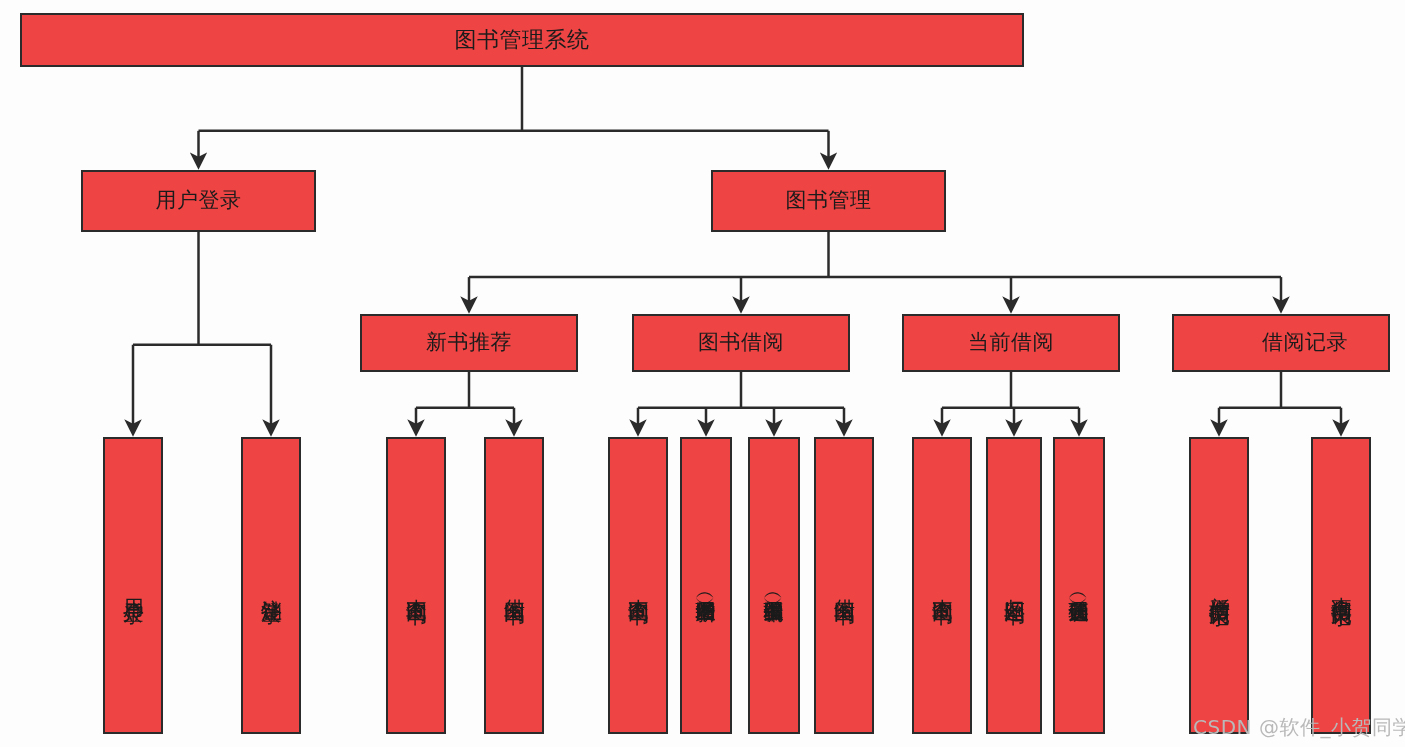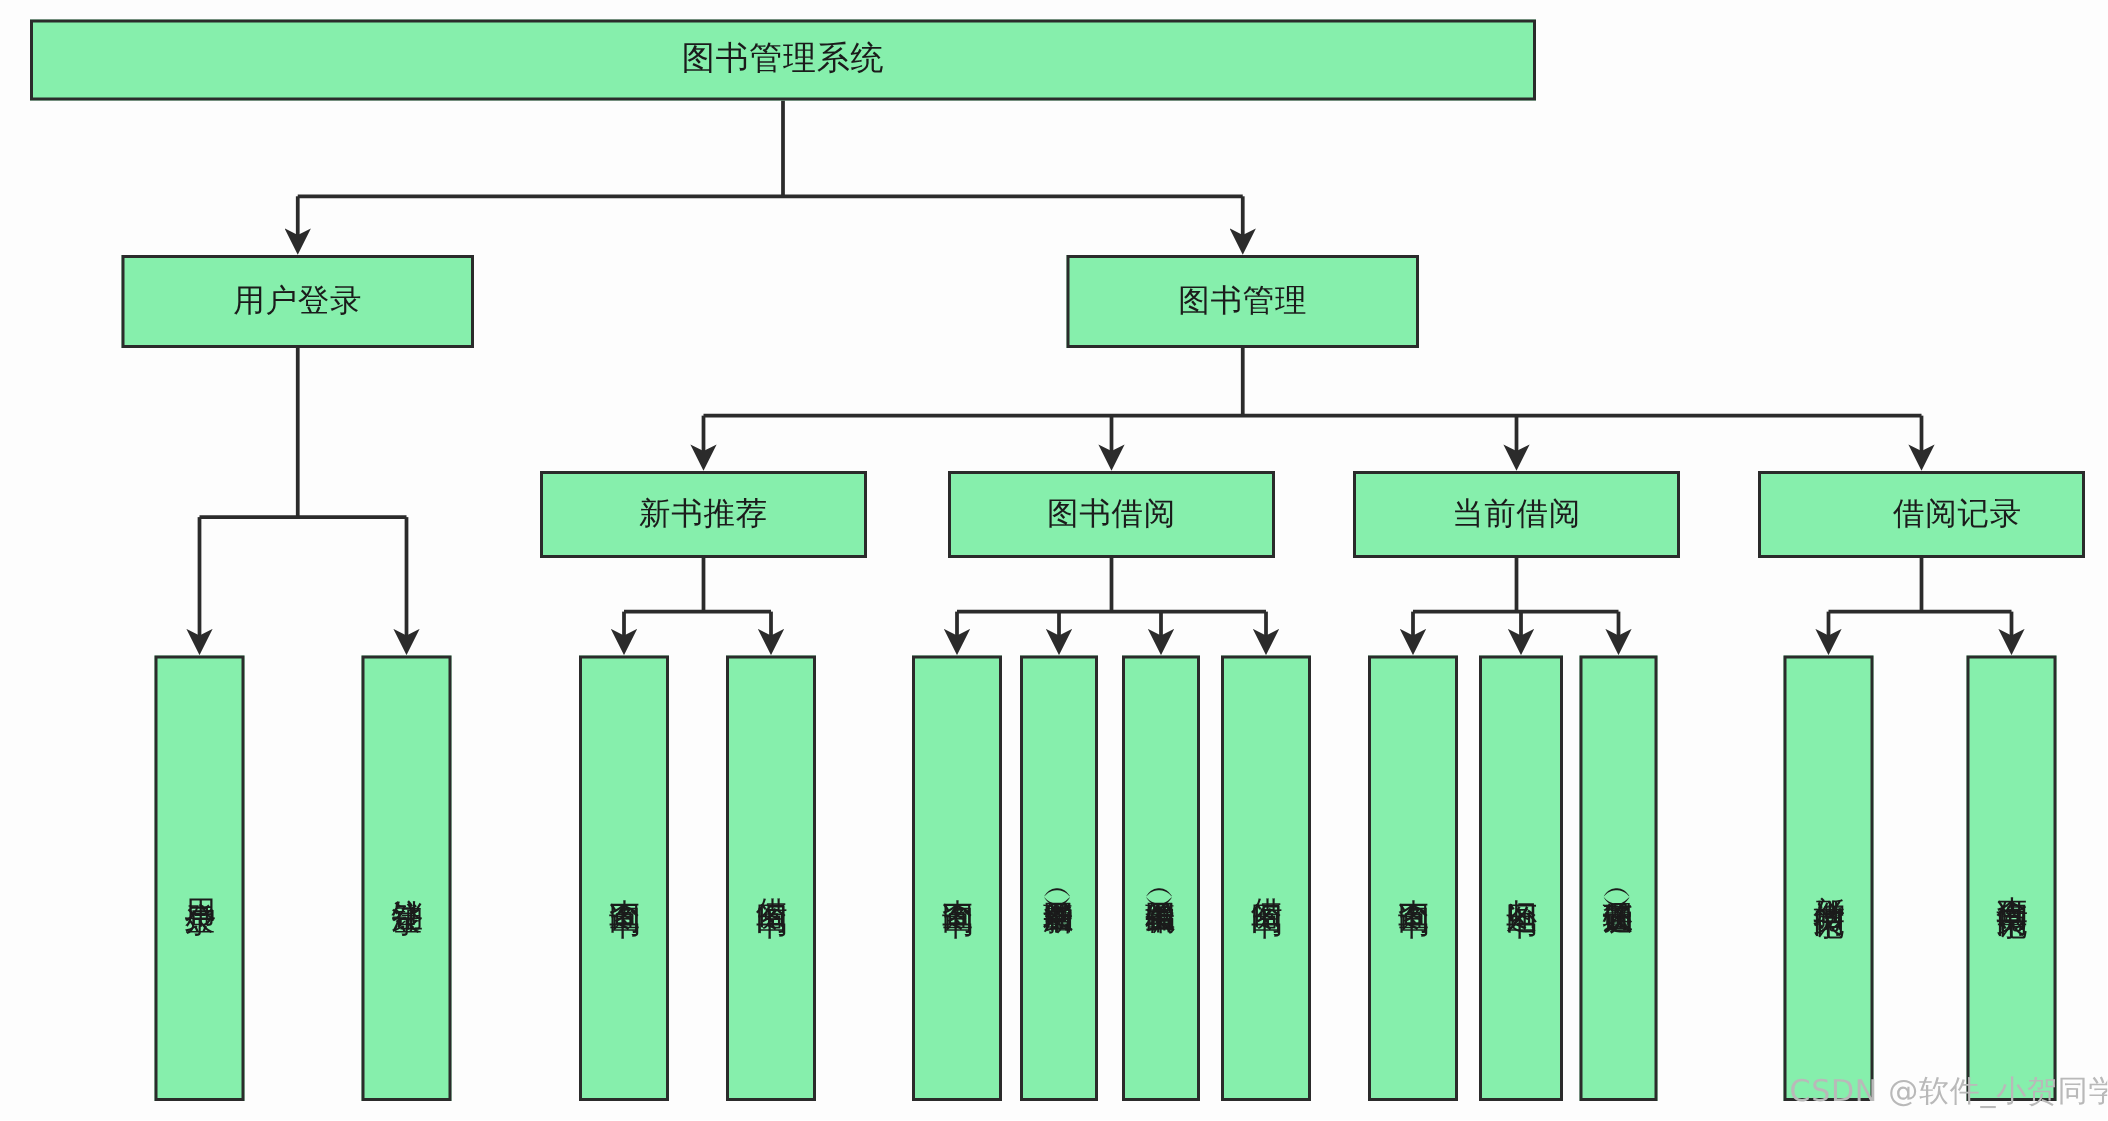--- a/index.html
+++ b/index.html
@@ -21,21 +21,21 @@
     position: absolute;
     left: 0;
     top: 0;
     width: 1405px;
     height: 747px;
     pointer-events: none;
   }
   .node {
     position: absolute;
     box-sizing: border-box;
-    background: #86efac;
+    background: #ef4444;
     border: 2px solid #2b2b2b;
     display: flex;
     align-items: center;
     justify-content: center;
     color: #1b1b1b;
   }
   .node .label {
     display: block;
     text-align: center;
     line-height: 1.02;

